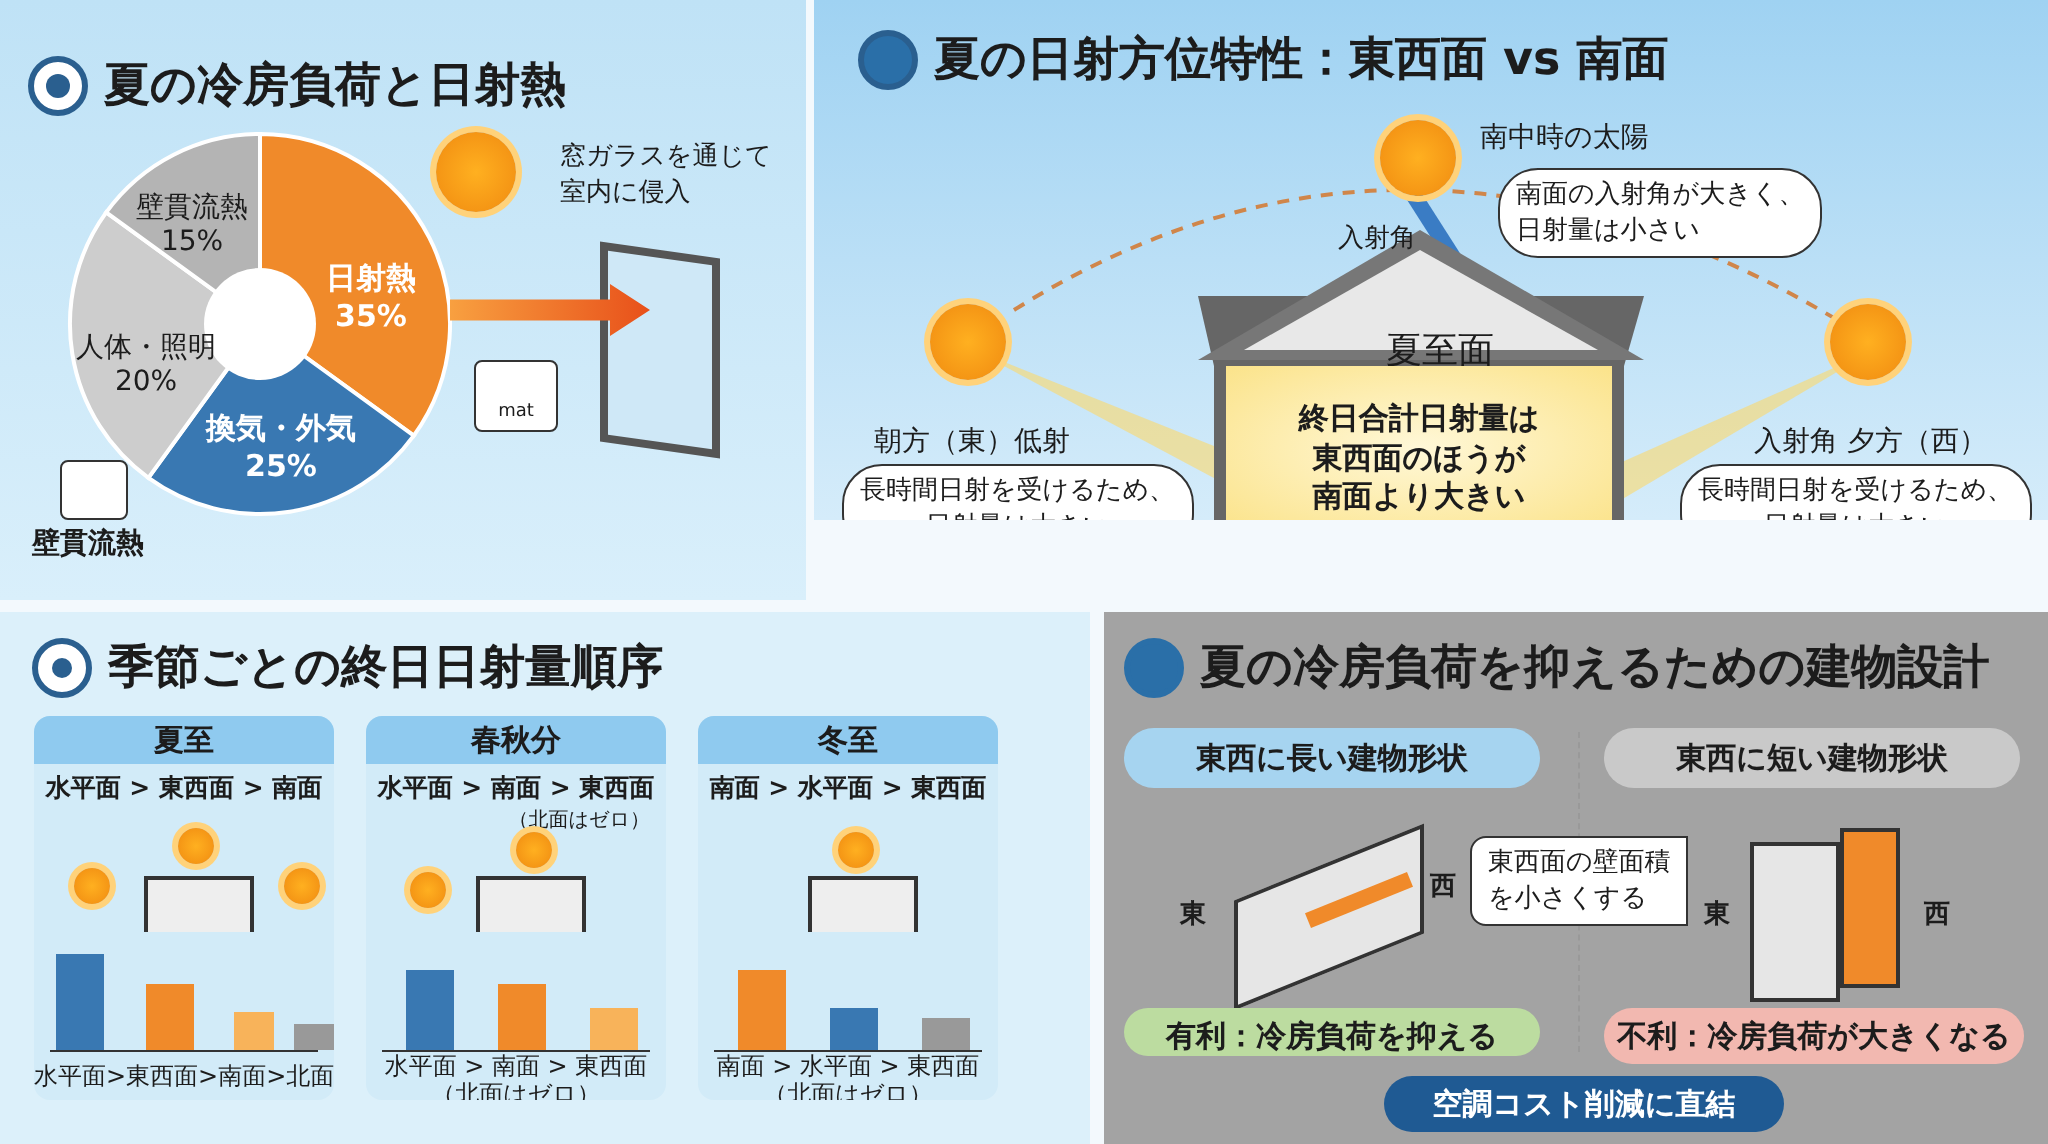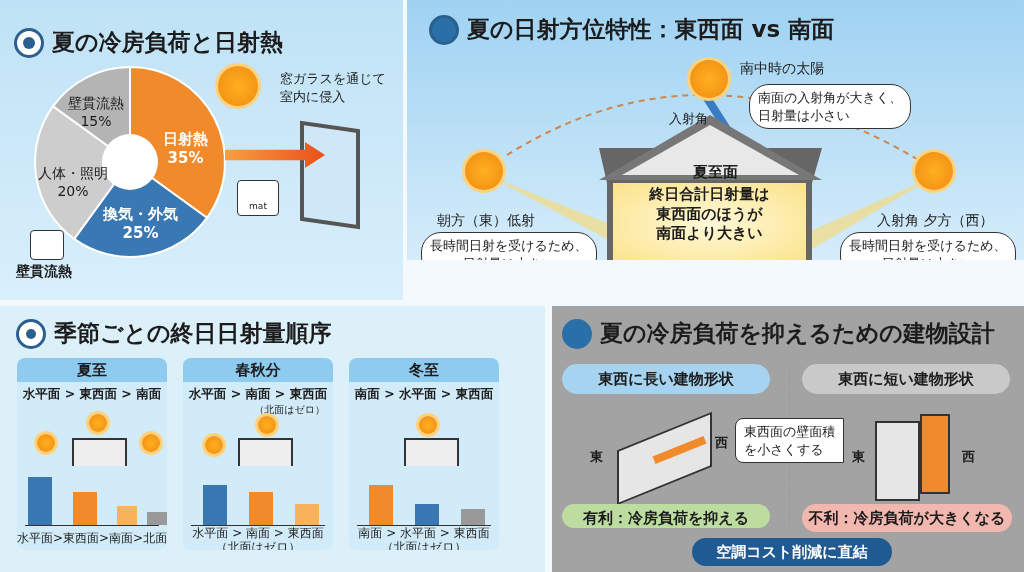--- a/index.html
+++ b/index.html
@@ -79,23 +79,23 @@
     <polygon points="303,115 192,180 415,180" fill="#777"></polygon>
     <polygon points="303,125 215,175 392,175" fill="#e8e8e8"></polygon>
   </svg>
   <div class="sun" style="left:283px;top:60px;width:38px;height:38px"></div>
   <div class="sun" style="left:58px;top:152px;width:38px;height:38px"></div>
   <div class="sun" style="left:508px;top:152px;width:38px;height:38px"></div>
   <div class="txt" style="left:333px;top:60px;font-size:14px">南中時の太陽</div>
   <div class="txt" style="left:262px;top:110px;font-size:13px">入射角</div>
   <div class="bubble" style="left:342px;top:84px;white-space:pre-line;text-align:left">南面の入射角が大きく、
 日射量は小さい</div>
-  <div class="txt" style="left:286px;top:163px;font-size:15px;font-weight:bold">夏至面</div>
+  <div class="txt" style="left:286px;top:163px;font-size:18px;font-weight:normal">夏至面</div>
   <div style="position:absolute;left:200px;top:183px;width:205px;height:88px;border:6px solid #666;border-top:none;background:radial-gradient(#fff8d8,#fbe38a)"></div>
-  <div class="txt" style="left:215px;top:185px;width:175px;text-align:center;font-size:15px;font-weight:bold;white-space:pre-line;line-height:1.3">終日合計日射量は
+  <div class="txt" style="left:215px;top:200px;width:175px;text-align:center;font-size:15px;font-weight:bold;white-space:pre-line;line-height:1.3">終日合計日射量は
 東西面のほうが
 南面より大きい</div>
   <div class="txt" style="left:30px;top:212px;font-size:14px">朝方（東）低射</div>
   <div class="txt" style="left:470px;top:212px;font-size:14px">入射角 夕方（西）</div>
   <div class="bubble" style="left:14px;top:232px;white-space:pre-line">長時間日射を受けるため、
 日射量は大きい</div>
   <div class="bubble" style="left:433px;top:232px;white-space:pre-line">長時間日射を受けるため、
 日射量は大きい</div>
   <div style="position:absolute;left:0;top:285px;width:617px;height:15px;background:#a88a6e"></div>
 </div>

